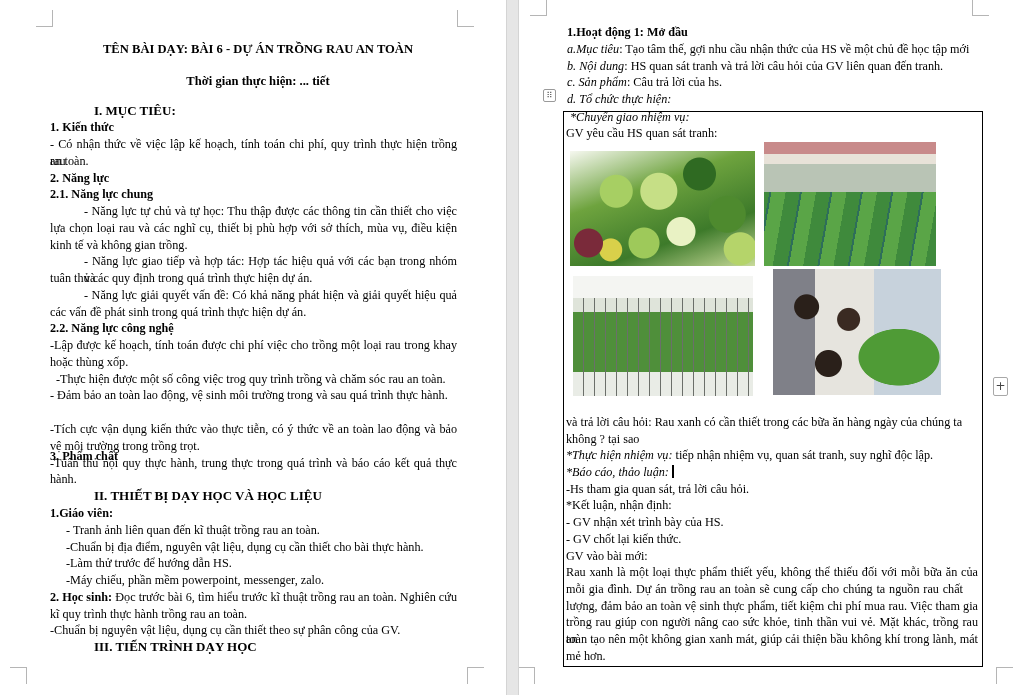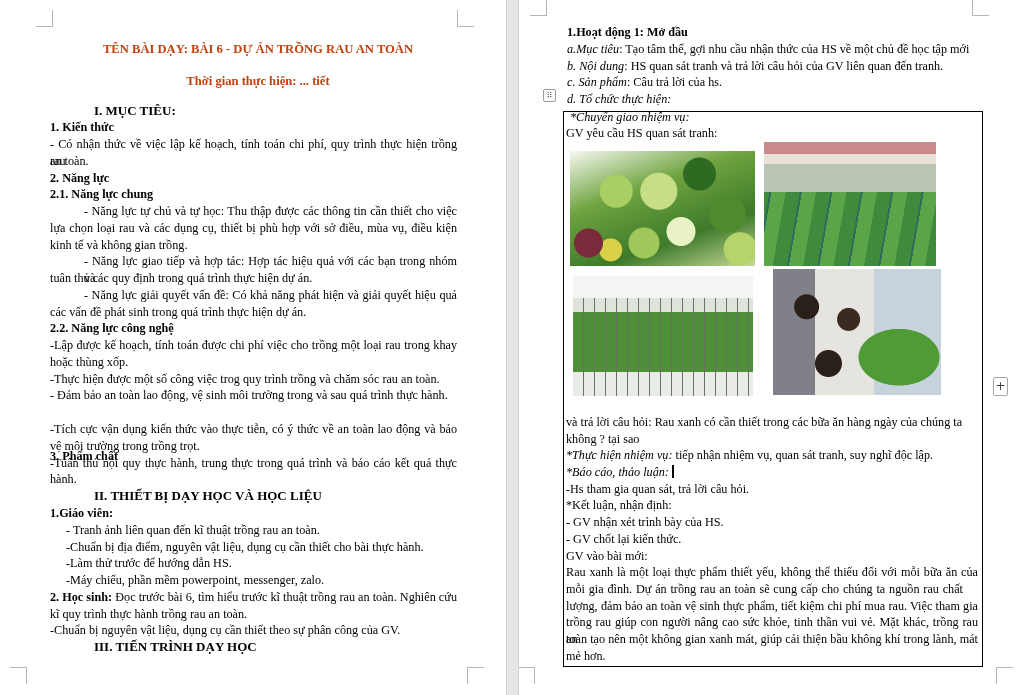--- a/index.html
+++ b/index.html
@@ -22,21 +22,21 @@
     .crop.tl { border-right-width: 1px; border-bottom-width: 1px; }
     .crop.tr { border-left-width: 1px; border-bottom-width: 1px; }
     .crop.bl { border-right-width: 1px; border-top-width: 1px; }
     .crop.br { border-left-width: 1px; border-top-width: 1px; }
 
     .line { position: absolute; font-size: 12.2px; line-height: 16.6px; white-space: nowrap; }
     .just { white-space: normal; text-align: justify; text-align-last: justify; }
     .b { font-weight: bold; }
     .i { font-style: italic; }
     .h { font-size: 13px; font-weight: bold; margin-left: 44px; }
-    .title { color: #c2410c; font-weight: bold; font-size: 12.6px; text-align: center; width: 420px; left: 48px; }
+    .title { color: #000000; font-weight: bold; font-size: 12.6px; text-align: center; width: 420px; left: 48px; }
 
     .box { position: absolute; left: 563px; top: 111px; width: 420px; height: 556px; border: 1.5px solid #000; box-sizing: border-box; }
     .move-handle {
       position: absolute; left: 543px; top: 89px; width: 13px; height: 13px;
       border: 1px solid #9a9a9a; border-radius: 2px; box-sizing: border-box; background: #fff;
       font-size: 8px; line-height: 11px; text-align: center; color: #555; font-family: "DejaVu Sans", sans-serif;
     }
     .add-btn {
       position: absolute; left: 993px; top: 377px; width: 15px; height: 19px;
       border: 1px solid #a8a8a8; border-radius: 2px; box-sizing: border-box; background: #fff;
@@ -99,30 +99,30 @@
   <div class="line title" style="top:41px;">TÊN BÀI DẠY: BÀI 6 - DỰ ÁN TRỒNG RAU AN TOÀN</div>
   <div class="line title" style="top:73px;">Thời gian thực hiện: ... tiết</div>
 
   <div class="line h" style="left:50px; top:103px;">I. MỤC TIÊU:</div>
   <div class="line b" style="left:50px; top:119px;">1. Kiến thức</div>
   <div class="line just" style="left:50px; top:136px; width:407px;">- Có nhận thức về việc lập kế hoạch, tính toán chi phí, quy trình thực hiện trồng rau</div>
   <div class="line" style="left:50px; top:153px;">an toàn.</div>
   <div class="line b" style="left:50px; top:170px;">2. Năng lực</div>
   <div class="line b" style="left:50px; top:186px;">2.1. Năng lực chung</div>
   <div class="line just" style="left:84px; top:203px; width:373px;">- Năng lực tự chủ và tự học: Thu thập được các thông tin cần thiết cho việc</div>
-  <div class="line just" style="left:50px; top:220px; width:407px;">lựa chọn loại rau và các dụng cụ, thiết bị phù hợp với sở điều, mùa vụ, điều kiện</div>
+  <div class="line just" style="left:50px; top:220px; width:407px;">lựa chọn loại rau và các nghĩ cụ, thiết bị phù hợp với sở thích, mùa vụ, điều kiện</div>
   <div class="line" style="left:50px; top:237px;">kinh tế và không gian trồng.</div>
   <div class="line just" style="left:84px; top:253px; width:373px;">- Năng lực giao tiếp và hợp tác: Hợp tác hiệu quả với các bạn trong nhóm và</div>
   <div class="line" style="left:50px; top:270px;">tuân thủ các quy định trong quá trình thực hiện dự án.</div>
   <div class="line just" style="left:84px; top:287px; width:373px;">- Năng lực giải quyết vấn đề: Có khả năng phát hiện và giải quyết hiệu quả</div>
   <div class="line" style="left:50px; top:304px;">các vấn đề phát sinh trong quá trình thực hiện dự án.</div>
   <div class="line b" style="left:50px; top:320px;">2.2. Năng lực công nghệ</div>
   <div class="line just" style="left:50px; top:337px; width:407px;">-Lập được kế hoạch, tính toán được chi phí việc cho trồng một loại rau trong khay</div>
   <div class="line" style="left:50px; top:354px;">hoặc thùng xốp.</div>
-  <div class="line" style="left:50px; top:371px;">-Thực hiện được một số công việc trog quy trình trồng và chăm sóc rau an toàn.</div>
+  <div class="line" style="left:56px; top:371px;">-Thực hiện được một số công việc trog quy trình trồng và chăm sóc rau an toàn.</div>
   <div class="line" style="left:50px; top:387px;">- Đảm bảo an toàn lao động, vệ sinh môi trường trong và sau quá trình thực hành.</div>
   <div class="line b" style="left:50px; top:404px;margin-top:44px;">3. Phẩm chất</div>
   <div class="line just" style="left:50px; top:421px; width:407px;">-Tích cực vận dụng kiến thức vào thực tiễn, có ý thức về an toàn lao động và bảo</div>
   <div class="line" style="left:50px; top:438px;">vệ môi trường trong trồng trọt.</div>
   <div class="line just" style="left:50px; top:455px; width:407px;">-Tuân thủ nội quy thực hành, trung thực trong quá trình và báo cáo kết quả thực</div>
   <div class="line" style="left:50px; top:471px;">hành.</div>
   <div class="line h" style="left:50px; top:488px;">II. THIẾT BỊ DẠY HỌC VÀ HỌC LIỆU</div>
   <div class="line b" style="left:50px; top:505px;">1.Giáo viên:</div>
   <div class="line" style="left:66px; top:522px;">- Tranh ảnh liên quan đến kĩ thuật trồng rau an toàn.</div>
   <div class="line" style="left:66px; top:539px;">-Chuẩn bị địa điểm, nguyên vật liệu, dụng cụ cần thiết cho bài thực hành.</div>

